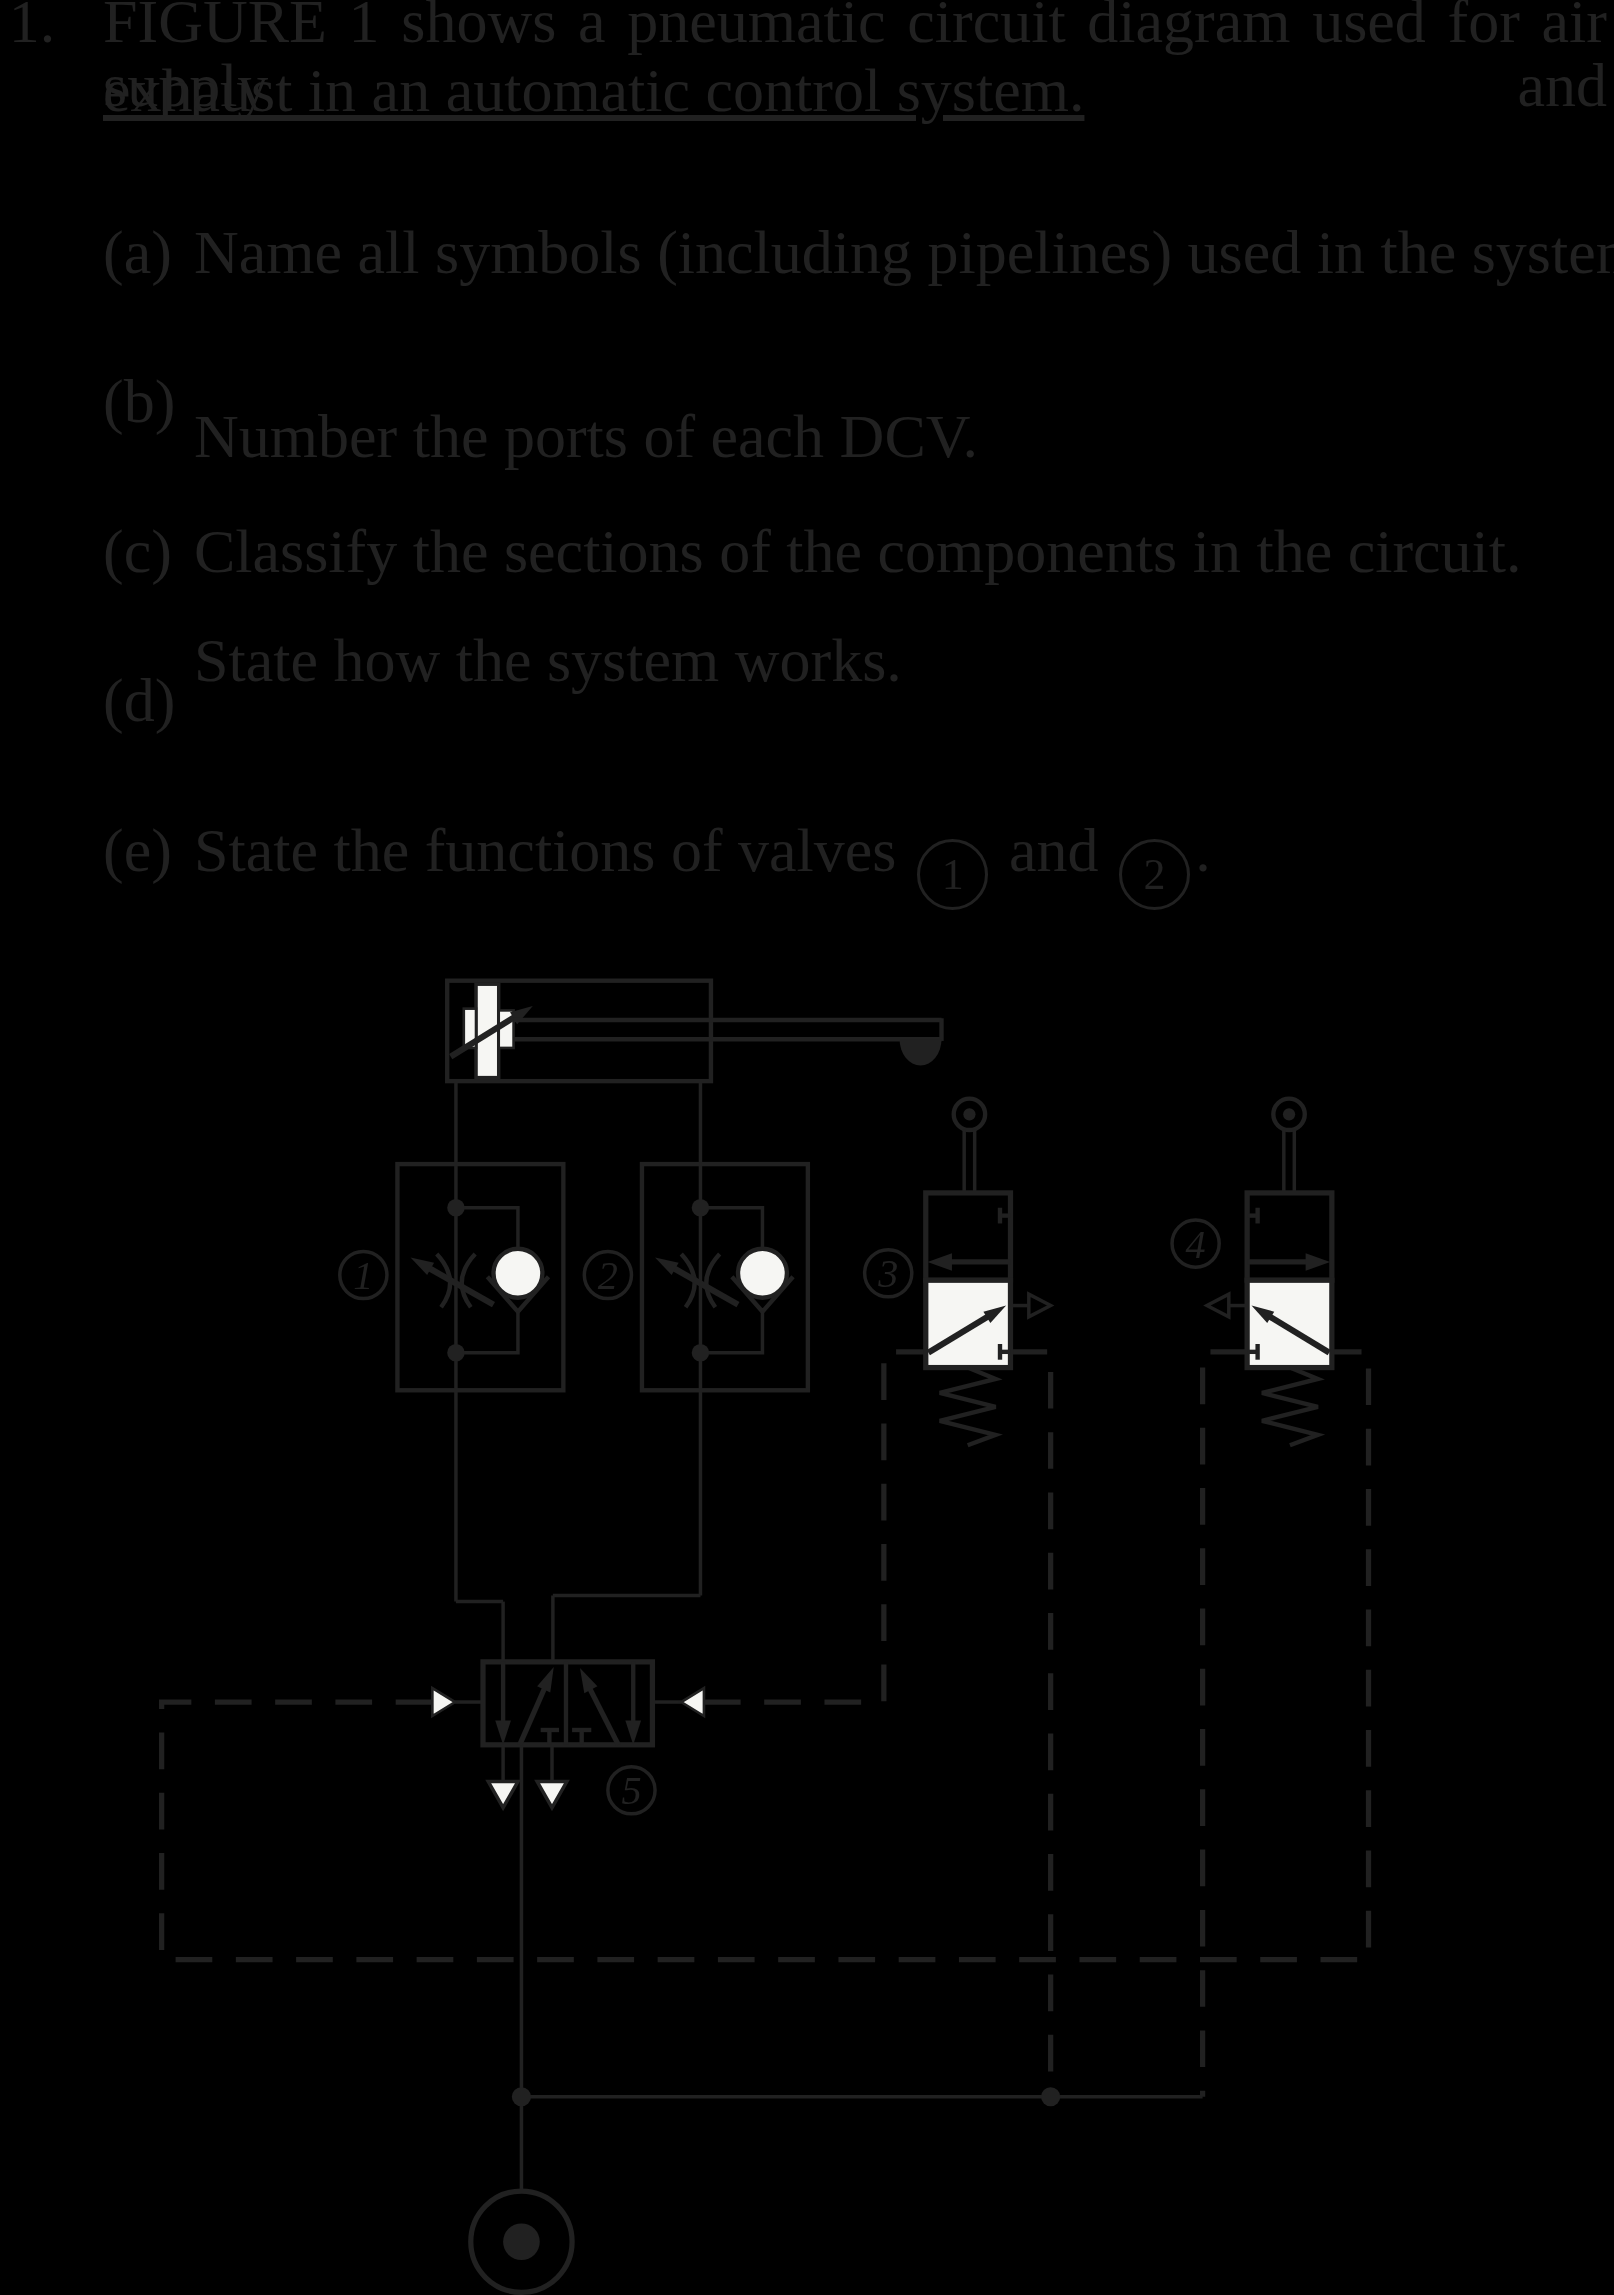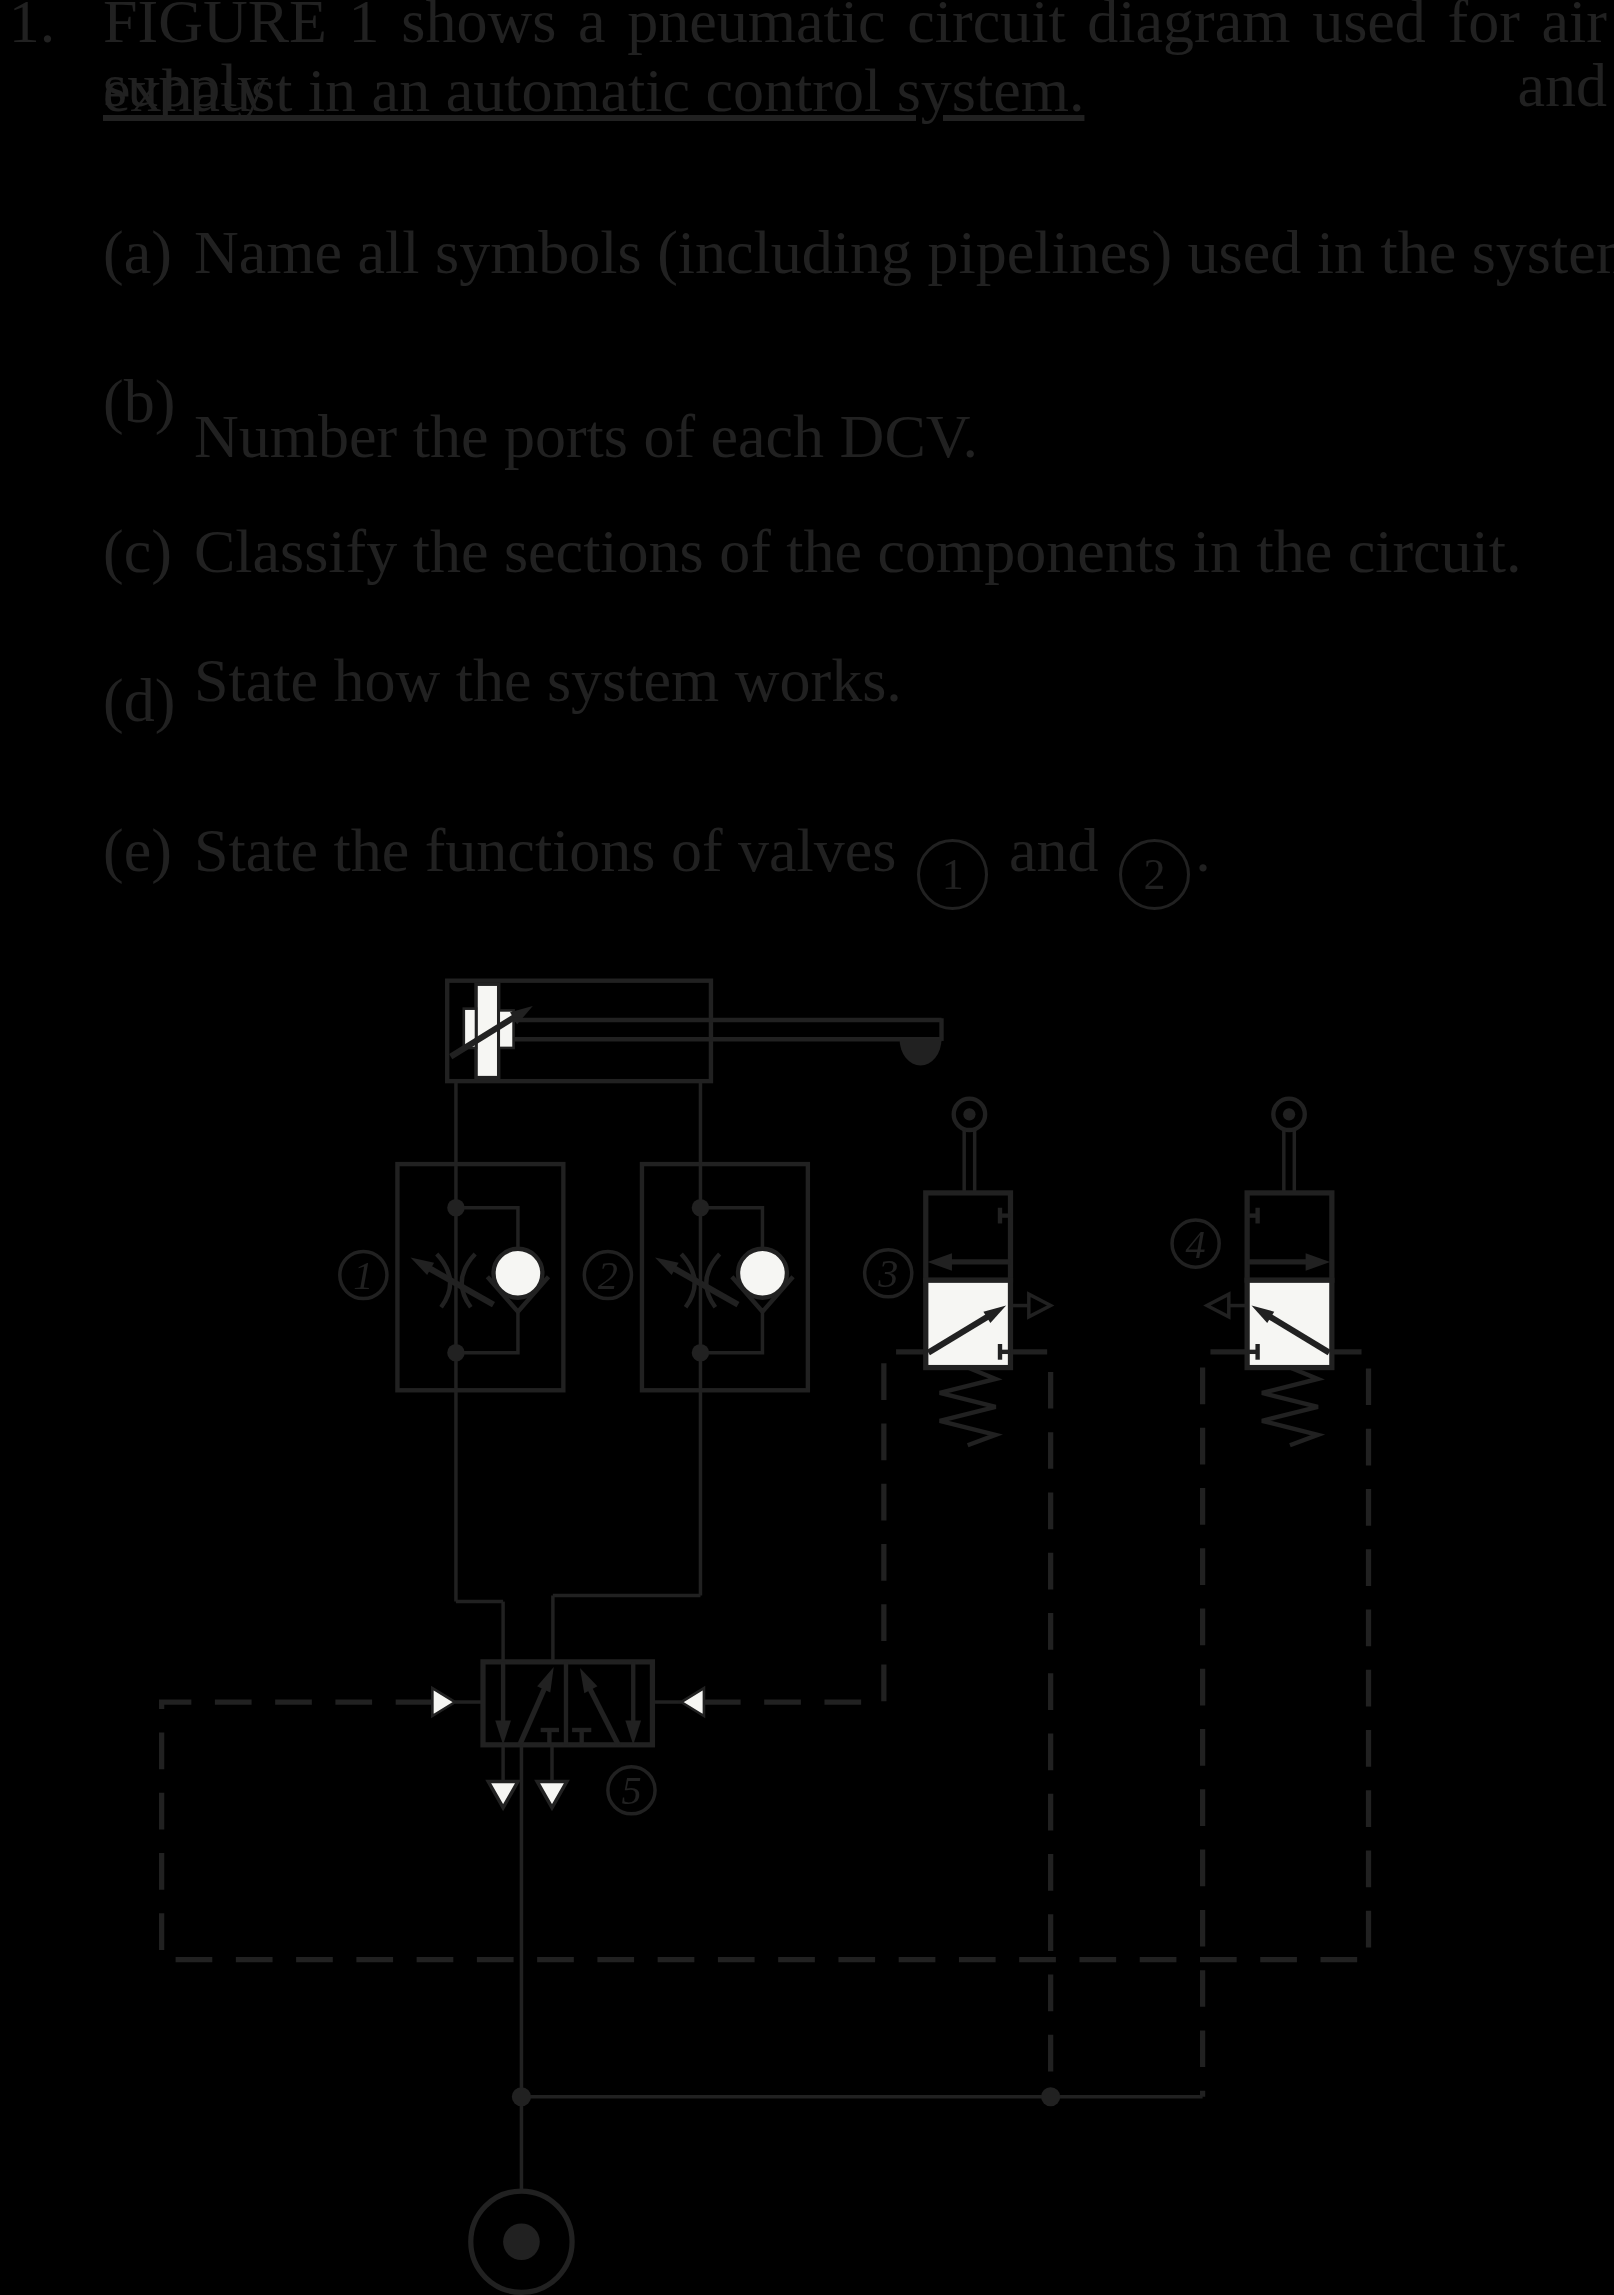--- a/index.html
+++ b/index.html
@@ -37,21 +37,21 @@
   <div class="item-label" style="left:103px; top:220px;">(a)</div>
   <div class="item-text" style="left:194px; top:220px;">Name all symbols (including pipelines) used in the system.</div>
 
   <div class="item-label" style="left:103px; top:369px;">(b)</div>
   <div class="item-text" style="left:194px; top:369px;margin-top:35px;">Number the ports of each DCV.</div>
 
   <div class="item-label" style="left:103px; top:519px;">(c)</div>
   <div class="item-text" style="left:194px; top:519px;">Classify the sections of the components in the circuit.</div>
 
   <div class="item-label" style="left:103px; top:668px;">(d)</div>
-  <div class="item-text" style="left:194px; top:648px;">State how the system works.</div>
+  <div class="item-text" style="left:194px; top:628px;">State how the system works.</div>
 
   <div class="item-label" style="left:103px; top:818px;">(e)</div>
   <div class="item-text" style="left:194px; top:818px;">
     <span>State the functions of valves</span>
     <span class="circnum">1</span>
     <span>and</span>
     <span class="circnum">2</span><span>.</span>
   </div>
 
   <svg width="1614" height="2295" viewBox="0 0 1848 2628">

